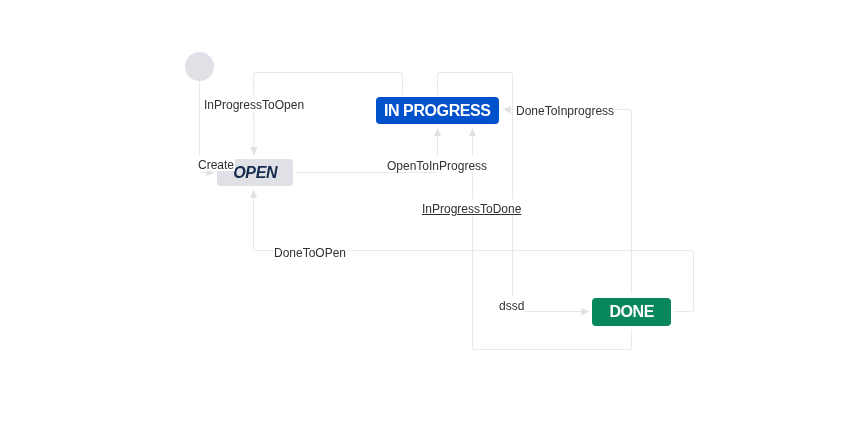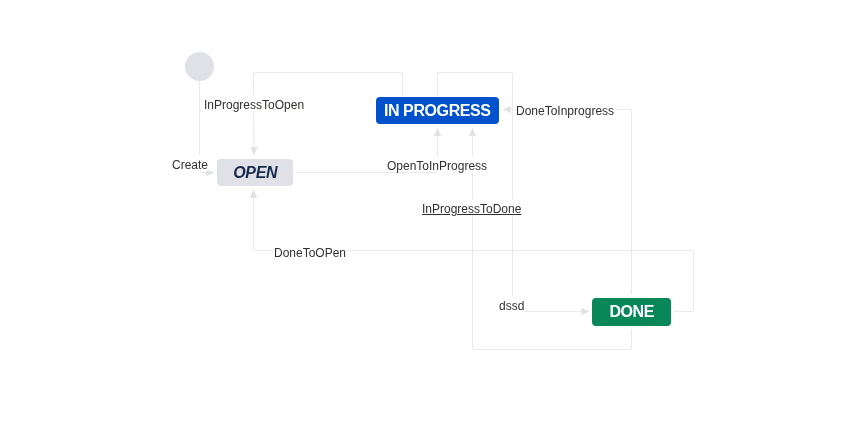--- a/index.html
+++ b/index.html
@@ -11,21 +11,21 @@
         border-radius:4px;will-change:transform;}
   .node-label{font-weight:bold;font-size:16px;letter-spacing:-0.4px;text-align:center;}
   .edge-label{position:absolute;font-size:12px;color:#33302f;background:#ffffff;white-space:nowrap;
               line-height:12px;padding:4px 1px 0;will-change:transform;}
 
   #n-start{left:185.3px;top:52.3px;width:29.4px;height:29.4px;border-radius:50%;}
   #n-open{left:216.5px;top:159.4px;width:76.4px;height:27.1px;font-style:italic;}
   #n-inprogress{left:376.4px;top:97.2px;width:122.5px;height:27.1px;}
   #n-done{left:591.6px;top:298.1px;width:79.4px;height:27.9px;}
 
-  #l-create{left:171px;top:155px;}
+  #l-create{left:197px;top:155px;}
   #l-ipto{left:203px;top:95px;}
   #l-otip{left:386px;top:156px;text-align:right;}
   #l-iptd{left:421px;top:199px;text-decoration:underline;}
   #l-dtip{left:515px;top:101px;}
   #l-dto{left:273px;top:243px;}
   #l-dssd{left:498px;top:296px;}
 </style>
 </head>
 <body>
 

